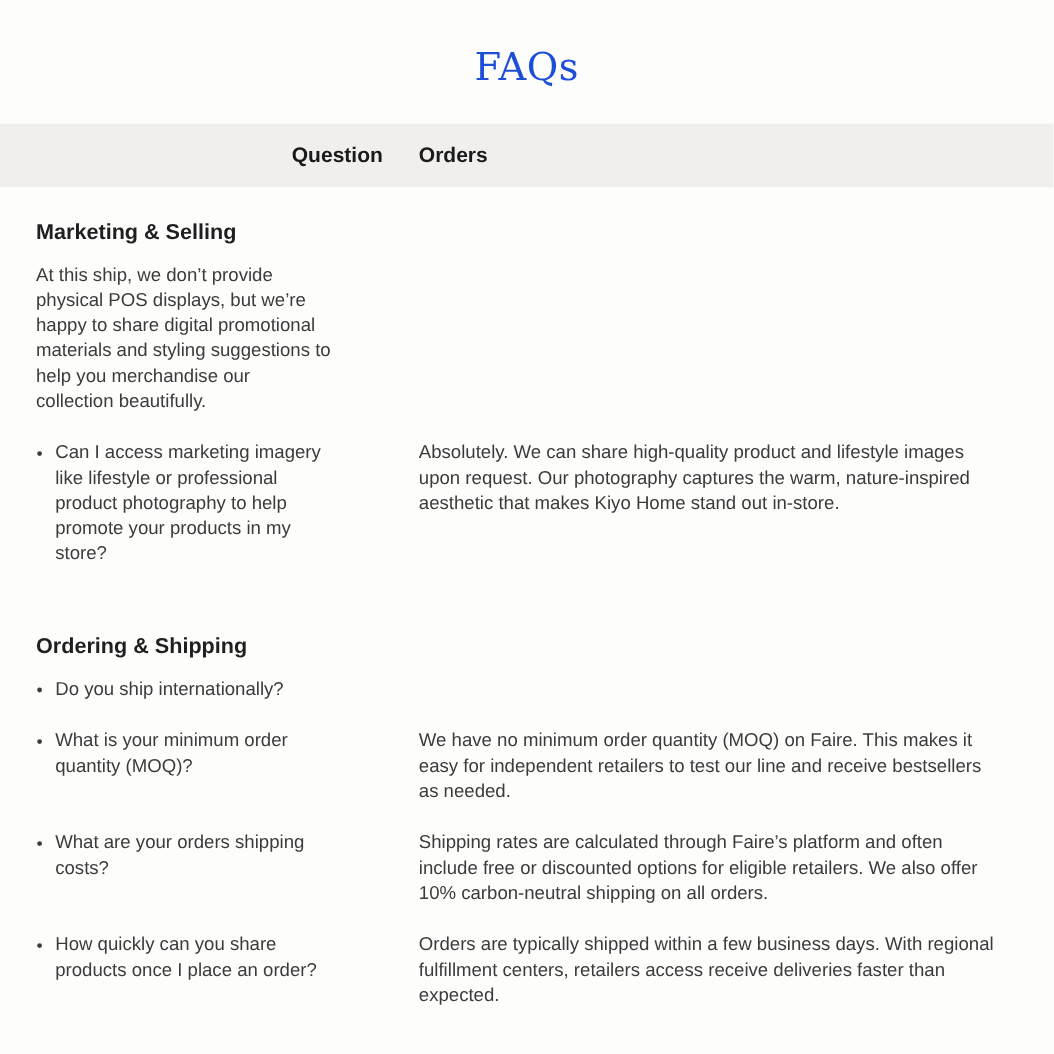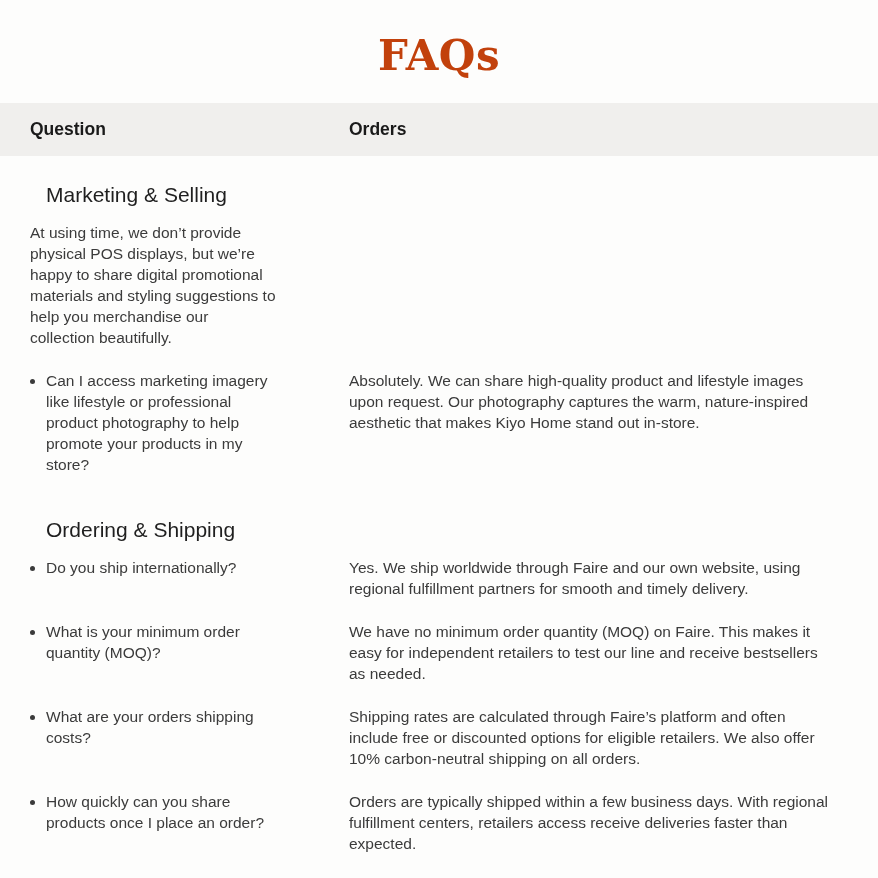--- a/index.html
+++ b/index.html
@@ -15,53 +15,53 @@
 
   .title-wrap {
     height: 103px;
     display: flex;
     align-items: center;
     justify-content: center;
     padding-top: 8px;
   }
   .page-title {
     font-family: "DejaVu Serif", "Liberation Serif", serif;
-    font-weight: 700;
-    font-size: 42px;
+    font-weight: 400;
+    font-size: 32px;
     letter-spacing: 0.5px;
-    color: #c2410c;
+    color: #1d4ed8;
   }
 
   .grid-cols {
     display: grid;
     grid-template-columns: 319px 1fr;
   }
 
   .header-band {
     background: #f0efed;
     height: 53px;
     align-items: center;
   }
   .col-header {
     font-weight: 700;
     font-size: 17.5px;
     color: #1a1a1a;
   }
-  .col-header.q { padding-left: 30px; }
+  .col-header.q { padding-left: 30px; text-align: right; }
   .col-header.a { padding-left: 30px; }
 
   .faq-body { padding-top: 27px; }
 
   .section { margin-top: 0; }
-  .section + .section { margin-top: 43px; }
+  .section + .section { margin-top: 56px; }
   .section-heading {
-    font-weight: 400;
-    font-size: 21px;
+    font-weight: 700;
+    font-size: 18px;
     color: #1f1f1f;
-    padding-left: 46px;
+    padding-left: 30px;
     margin-bottom: 15px;
   }
 
   .faq-row {
     margin-bottom: 22px;
     align-items: start;
   }
   .q-cell {
     padding-left: 30px;
     padding-right: 42px;
@@ -109,21 +109,21 @@
   <div class="header-band grid-cols">
     <div class="col-header q">Question</div>
     <div class="col-header a">Orders</div>
   </div>
 
   <div class="faq-body" id="faq-body">
     <div class="section">
       <div class="section-heading">Marketing &amp; Selling</div>
       <div class="rows">
     <div class="faq-row grid-cols">
-      <div class="a-cell">At using time, we don’t provide physical POS displays, but we’re happy to share digital promotional materials and styling suggestions to help you merchandise our collection beautifully.</div>
+      <div class="a-cell">At this ship, we don’t provide physical POS displays, but we’re happy to share digital promotional materials and styling suggestions to help you merchandise our collection beautifully.</div>
     </div>
 
     <div class="faq-row grid-cols">
       <div class="q-cell">
         <ul>
           <li>Can I access marketing imagery like lifestyle or professional product photography to help promote your products in my store?</li>
         </ul>
       </div>
       <div class="a-cell">Absolutely. We can share high-quality product and lifestyle images upon request. Our photography captures the warm, nature-inspired aesthetic that makes Kiyo Home stand out in-store.</div>
     </div>
@@ -132,21 +132,20 @@
 
     <div class="section">
       <div class="section-heading">Ordering &amp; Shipping</div>
       <div class="rows">
     <div class="faq-row grid-cols">
       <div class="q-cell">
         <ul>
           <li>Do you ship internationally?</li>
         </ul>
       </div>
-      <div class="a-cell">Yes. We ship worldwide through Faire and our own website, using regional fulfillment partners for smooth and timely delivery.</div>
     </div>
 
     <div class="faq-row grid-cols">
       <div class="q-cell">
         <ul>
           <li>What is your minimum order quantity (MOQ)?</li>
         </ul>
       </div>
       <div class="a-cell">We have no minimum order quantity (MOQ) on Faire. This makes it easy for independent retailers to test our line and receive bestsellers as needed.</div>
     </div>

